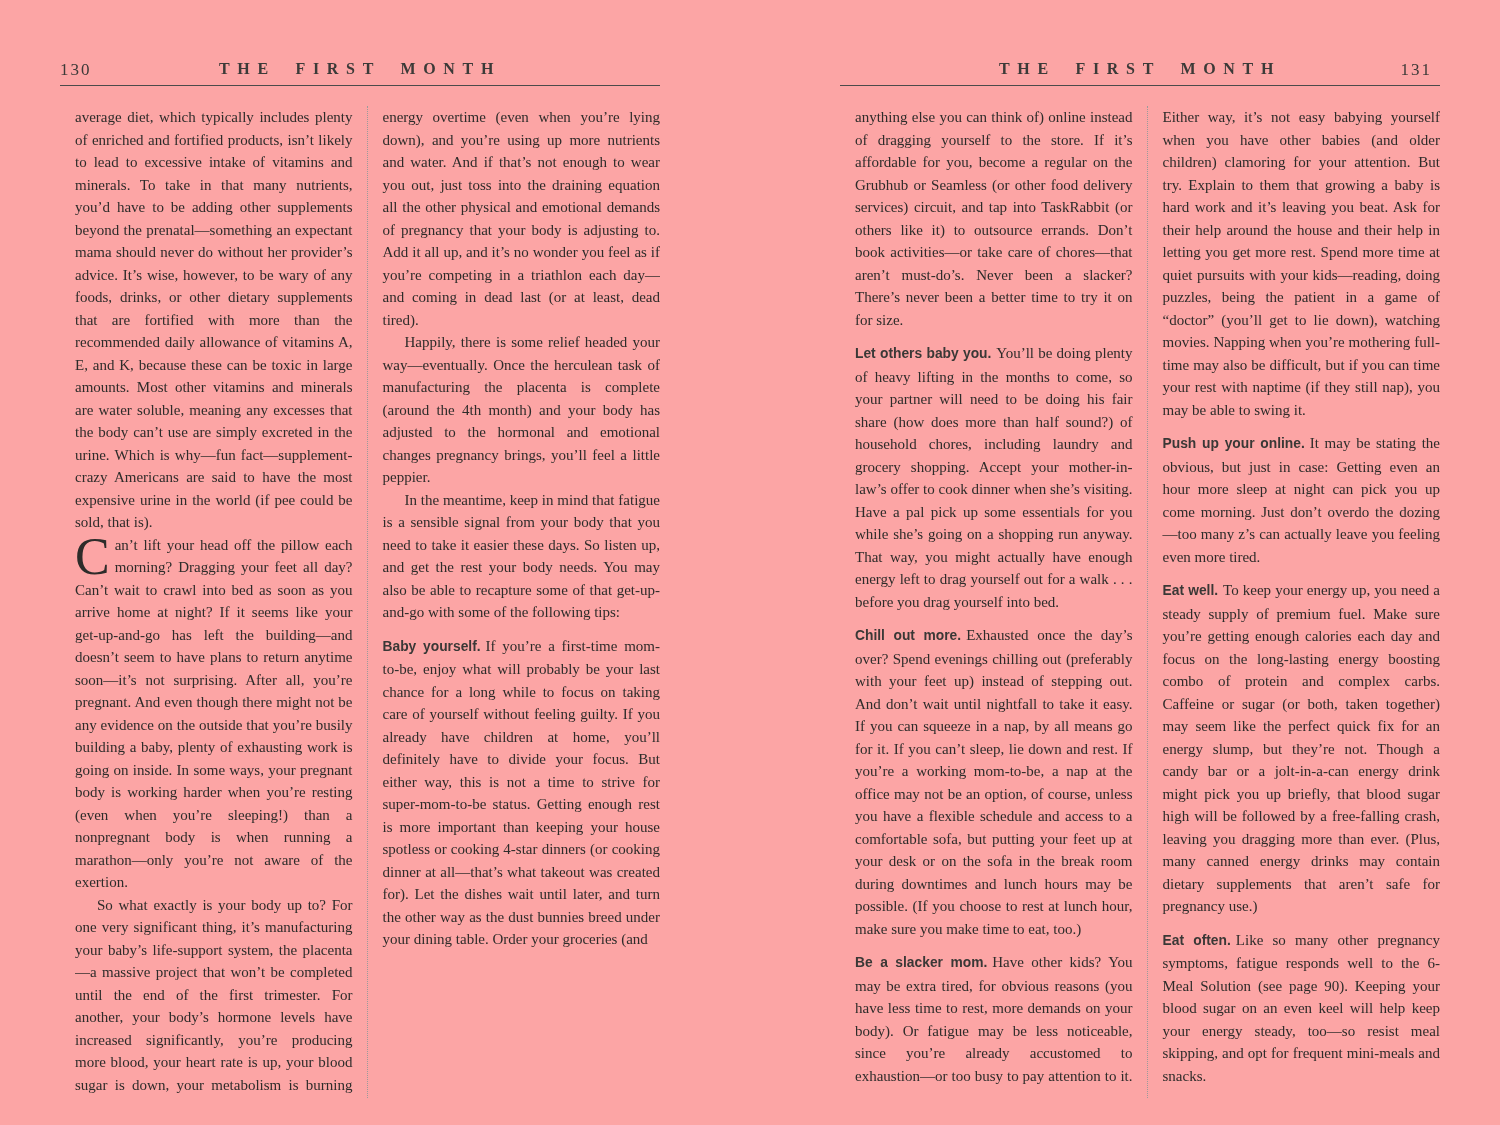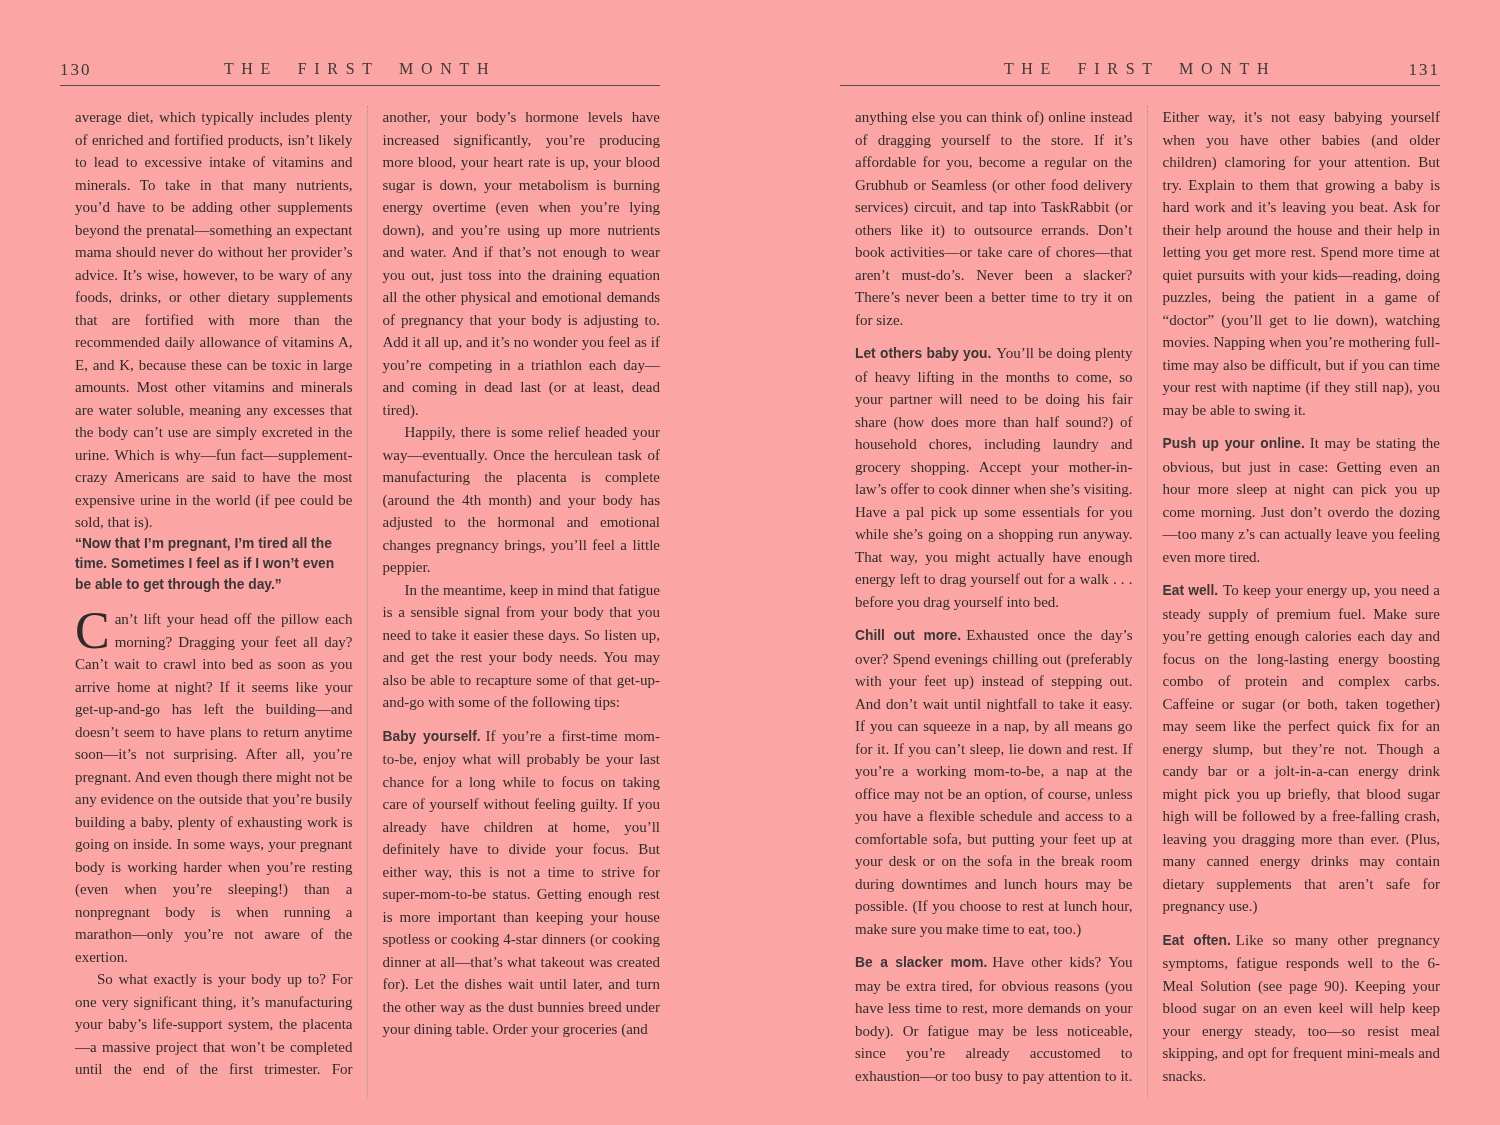--- a/index.html
+++ b/index.html
@@ -24,28 +24,29 @@
     position: relative;
     height: 27px;
     border-bottom: 1px solid #4b4b4b;
     margin-bottom: 20px;
   }
   .page-num {
     position: absolute; top: 2px;
     font-size: 17px; letter-spacing: 2px; color: #3c3a38;
   }
   .page-left  .page-num { left: 0; }
-  .page-right .page-num { right: 0; text-align: right; }
+  .page-right .page-num { right: 8px; text-align: right; }
   .running-head {
     text-align: center;
     font-size: 16px;
     letter-spacing: 0.48em;
     word-spacing: 0.5em;
     color: #3c3a38;
     padding-top: 2px;
+    font-weight: bold;
   }
 
   .page-columns {
     height: 992px;
     column-count: 2;
     column-gap: 30px;
     column-rule: 1px dotted #9b9b9b;
     column-fill: auto;
     overflow: hidden;
     text-align: justify;
@@ -100,21 +101,20 @@
 
 <div class="spread">
 
   <div class="page page-left">
     <div class="page-header">
       <span class="page-num">130</span>
       <div class="running-head">THE FIRST MONTH</div>
     </div>
     <div class="page-columns">
         <p class="body-p"><span class="block-text">average diet, which typically includes plenty of enriched and fortified products, isn’t likely to lead to excessive intake of vitamins and minerals. To take in that many nutrients, you’d have to be adding other supplements beyond the prenatal—something an expectant mama should never do without her provider’s advice. It’s wise, however, to be wary of any foods, drinks, or other dietary supplements that are fortified with more than the recommended daily allowance of vitamins A, E, and K, because these can be toxic in large amounts. Most other vitamins and minerals are water soluble, meaning any excesses that the body can’t use are simply excreted in the urine. Which is why—fun fact—supplement-crazy Americans are said to have the most expensive urine in the world (if pee could be sold, that is).</span></p>
-        <p class="quote">“Now that I’m pregnant, I’m tired all the time. Sometimes I feel as if I won’t even be able to get through the day.”</p>
         <p class="body-p"><span class="dropcap">C</span><span class="block-text">an’t lift your head off the pillow each morning? Dragging your feet all day? Can’t wait to crawl into bed as soon as you arrive home at night? If it seems like your get-up-and-go has left the building—and doesn’t seem to have plans to return anytime soon—it’s not surprising. After all, you’re pregnant. And even though there might not be any evidence on the outside that you’re busily building a baby, plenty of exhausting work is going on inside. In some ways, your pregnant body is working harder when you’re resting (even when you’re sleeping!) than a nonpregnant body is when running a marathon—only you’re not aware of the exertion.</span></p>
         <p class="body-p indent"><span class="block-text">So what exactly is your body up to? For one very significant thing, it’s manufacturing your baby’s life-support system, the placenta—a massive project that won’t be completed until the end of the first trimester. For another, your body’s hormone levels have increased significantly, you’re producing more blood, your heart rate is up, your blood sugar is down, your metabolism is burning energy overtime (even when you’re lying down), and you’re using up more nutrients and water. And if that’s not enough to wear you out, just toss into the draining equation all the other physical and emotional demands of pregnancy that your body is adjusting to. Add it all up, and it’s no wonder you feel as if you’re competing in a triathlon each day—and coming in dead last (or at least, dead tired).</span></p>
         <p class="body-p indent"><span class="block-text">Happily, there is some relief headed your way—eventually. Once the herculean task of manufacturing the placenta is complete (around the 4th month) and your body has adjusted to the hormonal and emotional changes pregnancy brings, you’ll feel a little peppier.</span></p>
         <p class="body-p indent"><span class="block-text">In the meantime, keep in mind that fatigue is a sensible signal from your body that you need to take it easier these days. So listen up, and get the rest your body needs. You may also be able to recapture some of that get-up-and-go with some of the following tips:</span></p>
         <p class="body-p tip"><span class="tip-lead">Baby yourself.</span><span class="block-text">If you’re a first-time mom-to-be, enjoy what will probably be your last chance for a long while to focus on taking care of yourself without feeling guilty. If you already have children at home, you’ll definitely have to divide your focus. But either way, this is not a time to strive for super-mom-to-be status. Getting enough rest is more important than keeping your house spotless or cooking 4-star dinners (or cooking dinner at all—that’s what takeout was created for). Let the dishes wait until later, and turn the other way as the dust bunnies breed under your dining table. Order your groceries (and</span></p>
       </div>
   </div>
 
   <div class="page page-right">
     <div class="page-header">

